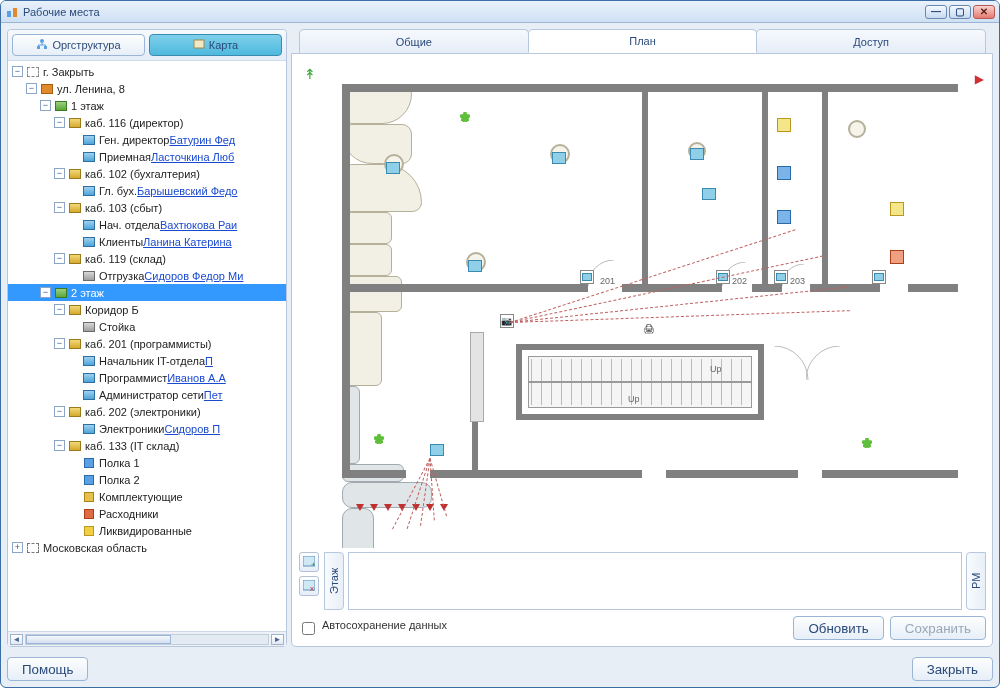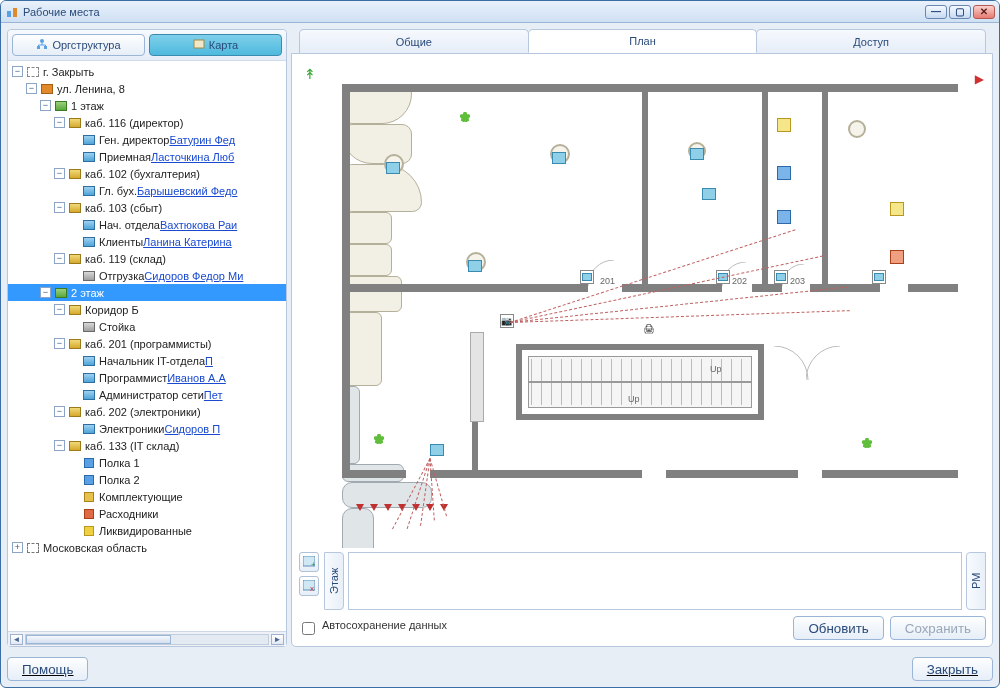--- a/index.html
+++ b/index.html
@@ -222,21 +222,21 @@
   .btn {
     height:24px; padding:0 14px;
     border:1px solid #9ab5d6; border-radius:4px;
     background:linear-gradient(#fdfefe,#e6eef8);
     color:#2a4a7a; cursor:pointer;
     display:inline-flex;align-items:center;
   }
   .btn[disabled]{ color:#9aa7b8; cursor:default; }
 
   .dialog-footer {
-    display:flex; align-items:center; padding:4px 0 0 0;text-decoration:underline;
+    display:flex; align-items:center; padding:4px 0 0 0;
   }
 
   .door { position:absolute; height:4px; background:#fff; border-top:1px solid #aaa; border-bottom:1px solid #aaa;}
   .dashed-line{
     position:absolute; border-top:1px dashed #c06060;
     transform-origin: left center;
   }
 </style>
 </head>
 <body>

